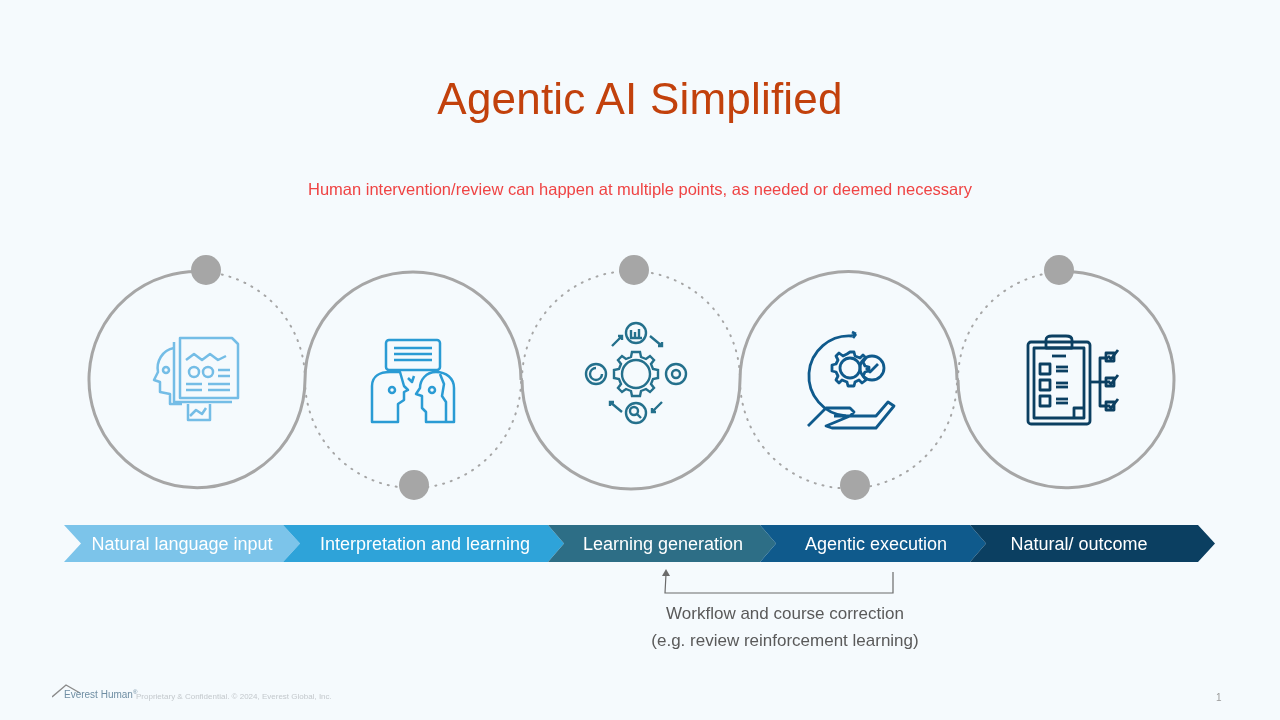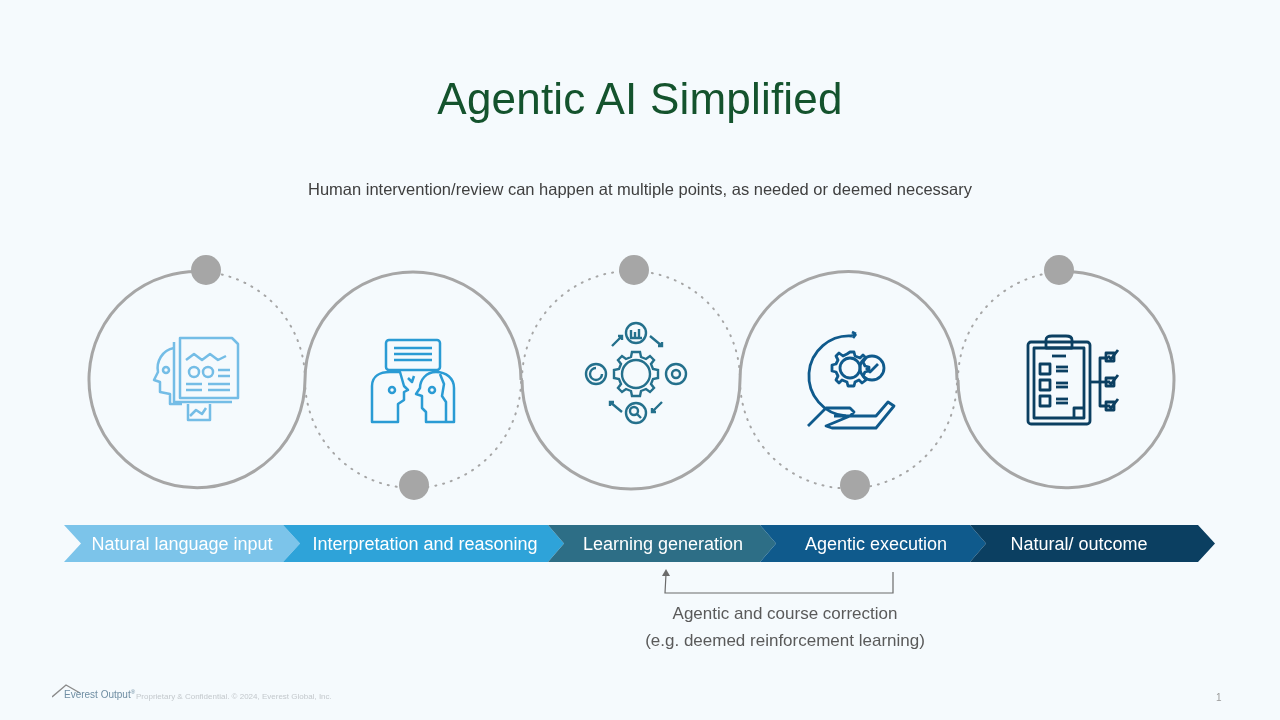--- a/index.html
+++ b/index.html
@@ -1,18 +1,18 @@
 <!DOCTYPE html>
 <html><head>
 <meta charset="utf-8">
 <style>
   html, body { margin:0; padding:0; }
   body { width:1280px; height:720px; background:#f5fafd; position:relative; overflow:hidden; font-family:"Liberation Sans", sans-serif; }
-  .title { position:absolute; top:74px; left:0; width:1280px; text-align:center; font-size:44px; color:#14532d; letter-spacing:0.2px; }
-  .subtitle { position:absolute; top:180px; left:0; width:1280px; text-align:center; font-size:16.5px; color:#404040; }
+  .title { position:absolute; top:74px; left:0; width:1280px; text-align:center; font-size:44px; color:#c2410c; letter-spacing:0.2px; }
+  .subtitle { position:absolute; top:180px; left:0; width:1280px; text-align:center; font-size:16.5px; color:#ef4444; }
   svg.diagram { position:absolute; left:0; top:0; }
   .chev-label { position:absolute; top:525px; height:38px; line-height:38px; color:#ffffff; font-size:18px; text-align:center; white-space:nowrap; }
   .feedback-text { position:absolute; left:560px; width:450px; text-align:center; color:#5a5a5a; font-size:17px; }
   .footer-logo { position:absolute; left:52px; top:684px; height:20px; }
   .footer-logo .logo-text { position:absolute; left:12px; top:5px; font-size:10px; color:#6f8ea3; white-space:nowrap; }
   .footer-logo .logo-roof { position:absolute; left:0; top:0; }
   .footer-copy { position:absolute; left:136px; top:692px; font-size:8px; color:#c3c8cc; white-space:nowrap; }
   .page-num { position:absolute; left:1216px; top:692px; font-size:10px; color:#9a9a9a; }
 </style>
 </head>
@@ -145,28 +145,28 @@
     <polygon points="970,525 1198,525 1215,543.5 1198,562 970,562 986,543.5" fill="#0b3f61"></polygon>
   </g>
 
   <g fill="none" stroke="#6b6b6b" stroke-width="1.2">
     <polyline points="893,572 893,593 665,593 666,574"></polyline>
     <polygon points="662,576 666,569 670,576" fill="#6b6b6b" stroke="none"></polygon>
   </g>
 </svg>
 
 <div class="chev-label" style="left:76px;width:212px;">Natural language input</div>
-<div class="chev-label" style="left:296px;width:258px;">Interpretation and reasoning</div>
+<div class="chev-label" style="left:296px;width:258px;">Interpretation and learning</div>
 <div class="chev-label" style="left:560px;width:206px;">Learning generation</div>
 <div class="chev-label" style="left:772px;width:208px;">Agentic execution</div>
 <div class="chev-label" style="left:984px;width:190px;">Natural/ outcome</div>
 
-<div class="feedback-text" style="top:604px;">Agentic and course correction</div>
-<div class="feedback-text" style="top:631px;">(e.g. deemed reinforcement learning)</div>
+<div class="feedback-text" style="top:604px;">Workflow and course correction</div>
+<div class="feedback-text" style="top:631px;">(e.g. review reinforcement learning)</div>
 
 <div class="footer-logo">
   <svg class="logo-roof" width="30" height="14">
     <polyline points="0,13 14,1 28,9" fill="none" stroke="#8a8a8a" stroke-width="1.4"></polyline>
   </svg>
-  <span class="logo-text"><span>Everest Output</span><sup style="font-size:6px;">®</sup></span>
+  <span class="logo-text"><span>Everest Human</span><sup style="font-size:6px;">®</sup></span>
 </div>
 <div class="footer-copy">Proprietary &amp; Confidential. © 2024, Everest Global, Inc.</div>
 <div class="page-num">1</div>
 
 </body></html>

